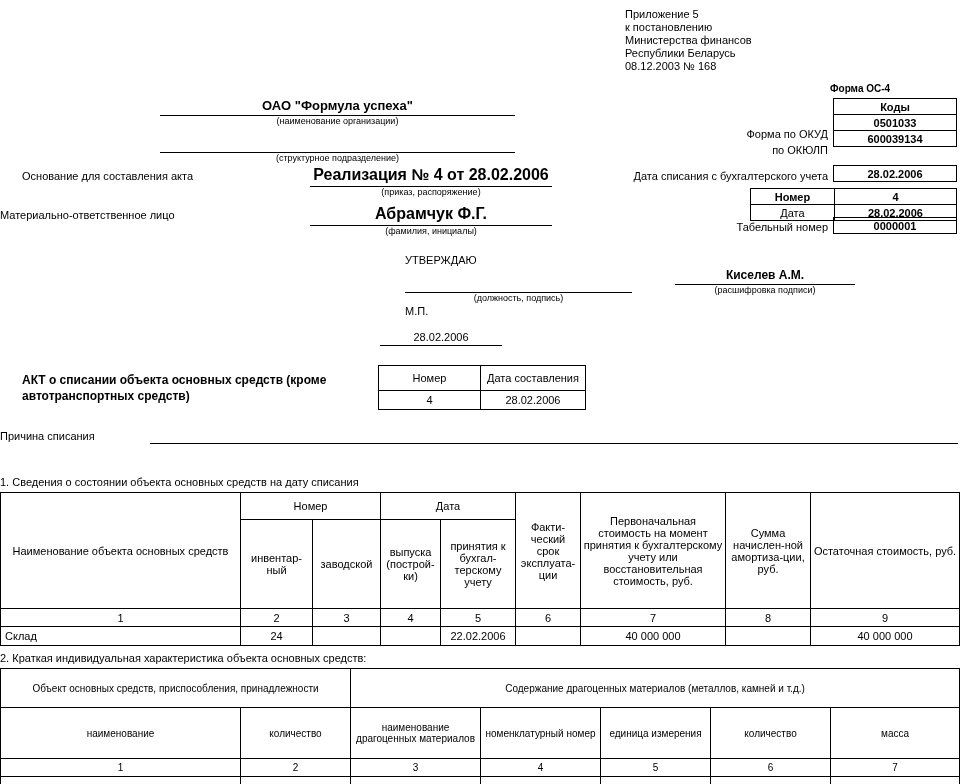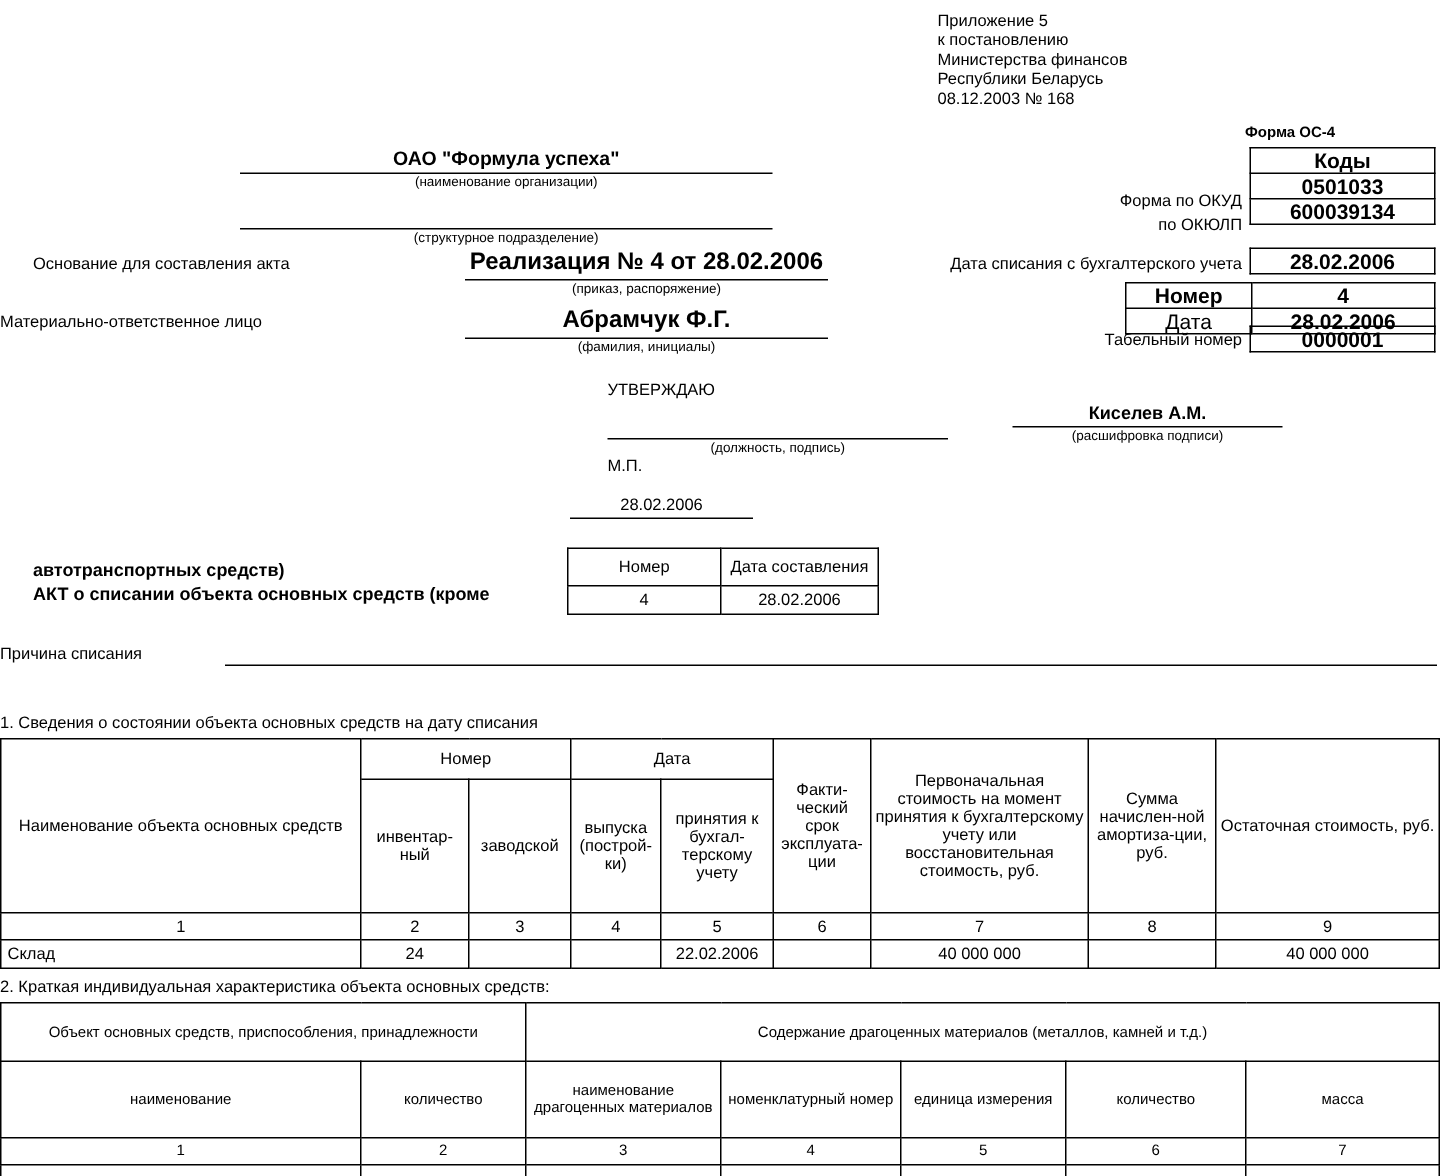--- a/index.html
+++ b/index.html
@@ -31,21 +31,21 @@
   }
   #form-code {
     left: 830px; top: 83px;
     font-weight: bold;
     font-size: 10px;
     text-align: center;
   }
   
   table.codes {
     border-collapse: collapse;
-    font-size: 14px;
+    font-size: 11px;
   }
   table.codes td {
     border: 1px solid #000;
     height: 15px;
     padding: 0 3px;
     text-align: center;
     font-weight: bold;
   }
   #codes-wrap { left: 833px; top: 98px; width: 124px; }
   #codes-wrap table { width: 124px; }
@@ -201,22 +201,22 @@
     <div class="thin-line" style="height:2px;"></div>
     <div class="caption">(расшифровка подписи)</div>
   </div>
   <div class="abs" style="left:405px; top:305px;">М.П.</div>
   <div class="abs" style="left:380px; top:331px; width:122px;">
     <div style="text-align:center;">28.02.2006</div>
     <div class="thin-line" style="height:2px;"></div>
   </div>
 
   <div class="abs bold" style="left:22px; top:372px; width:350px; font-size:12px; line-height:16px;">
+    <div>АКТ о списании объекта основных средств (кроме</div>
     <div>автотранспортных средств)</div>
-    <div>АКТ о списании объекта основных средств (кроме</div>
   </div>
 
   <div class="abs" id="actbox">
     <table class="grid">
       <tbody>
           <tr>
         <td class="hh" style="width:104px;">Номер</td>
         <td class="hh" style="width:104px;">Дата составления</td>
       </tr>
       <tr>

